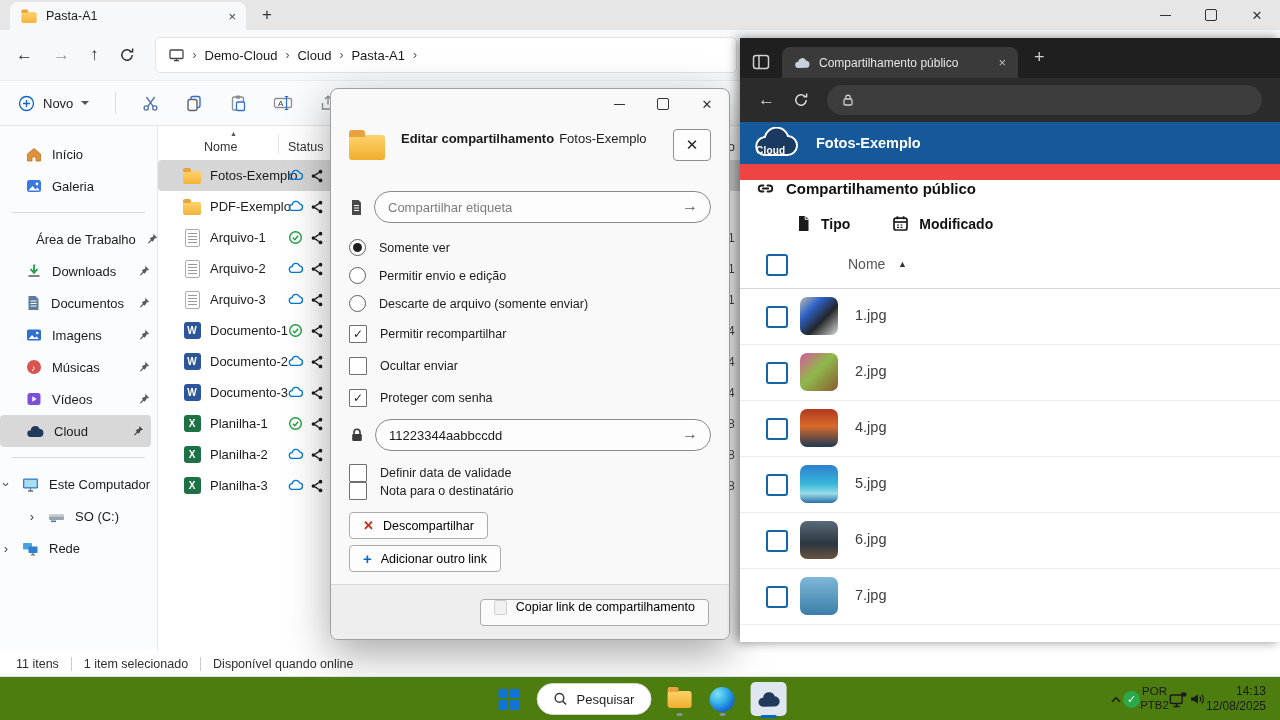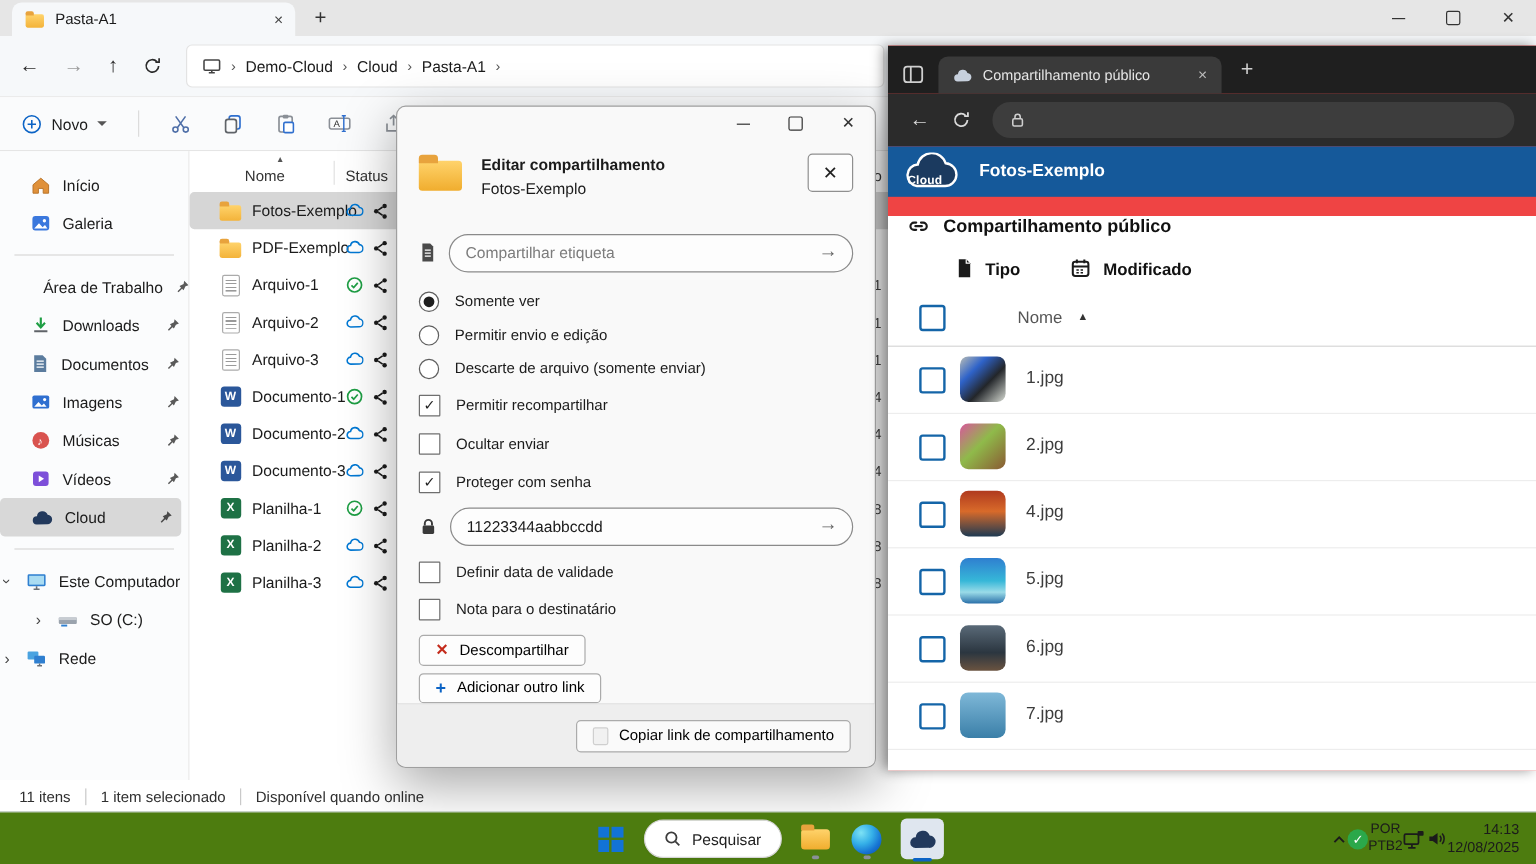--- a/index.html
+++ b/index.html
@@ -67,21 +67,21 @@
   .folder-lg{width:36px;height:25px;background:linear-gradient(#ffd36b,#f0ad2e);border-radius:3px;position:relative;margin-top:6px}
   .folder-lg::before{content:"";position:absolute;top:-5px;left:0;width:16px;height:7px;background:#e8a33d;border-radius:3px 3px 0 0}
 
   
   .dlg{position:absolute;left:330px;top:88px;width:400px;height:552px;background:#f9f9f9;
        border:1px solid #9f9f9f;border-radius:8px;box-shadow:0 14px 44px rgba(0,0,0,.35);
        z-index:5;display:flex;flex-direction:column;box-sizing:border-box;font-size:12.5px}
   .dlg-controls{height:30px;display:flex;justify-content:flex-end;align-items:center;gap:0}
   .dlg-controls .wctrl{width:44px}
   .dlg-head{display:flex;gap:16px;padding:10px 18px 0}
-  .dlg-titles{display:flex;flex-direction:column;gap:5px;padding-top:2px}
+  .dlg-titles{display:flex;flex-direction:row;gap:5px;padding-top:2px}
   .dlg-title{font-weight:bold;font-size:13px}
   .dlg-sub{font-size:13px}
   .dlg-x{margin-left:auto;width:36px;height:30px;border:1px solid #8f8f8f;border-radius:4px;background:#fdfdfd;
          display:flex;align-items:center;justify-content:center;font-size:15px;color:#222}
   .inrow{display:flex;align-items:center;gap:10px;padding:0 18px}
   .field{position:relative;flex:1}
   .field input{width:100%;height:32px;box-sizing:border-box;border:1px solid #8a8a8a;border-radius:16px;
         padding:0 38px 0 13px;background:#fdfdfd;font-size:13px;font-family:inherit;color:#1b1b1b;outline:none}
   .field input::placeholder{color:#7c7c7c}
   .arrow{position:absolute;right:13px;top:6px;color:#5f5f5f;font-size:16px}
@@ -89,21 +89,21 @@
   .radio{width:15px;height:15px;border:1px solid #5f5f5f;border-radius:50%;background:#fff;position:relative;flex:none}
   .radio.on::after{content:"";position:absolute;inset:3px;border-radius:50%;background:#1f1f1f}
   .cbx{width:16px;height:16px;border:1px solid #6f6f6f;background:#fff;display:flex;align-items:center;
        justify-content:center;font-size:12px;color:#1f1f1f;flex:none;border-radius:1px}
   .dbtn{display:inline-flex;align-items:center;gap:9px;height:27px;padding:0 13px;border:1px solid #ababab;
         background:#fdfdfd;border-radius:4px;font-size:12.5px;width:max-content;margin-left:18px}
   .red{color:#c42b1c;font-weight:bold;font-size:13px}
   .blue{color:#0b63c5;font-weight:bold;font-size:15px}
   .dlg-footer{margin-top:auto;height:54px;background:#eeeeee;border-top:1px solid #dadada;border-radius:0 0 7px 7px;
         display:flex;align-items:center;justify-content:flex-end;padding:0 20px}
-  .copybtn{display:flex;align-items:center;gap:9px;height:27px;padding:0 13px;border:1px solid #ababab;
+  .copybtn{display:flex;gap:9px;height:27px;padding:0 13px;border:1px solid #ababab;
         background:#fafafa;border-radius:4px;font-size:12.5px}
   .copyic{width:11px;height:13px;border:1px solid #cfcfcf;background:#f1f1f1;border-radius:2px}
 
   
   .brw{position:absolute;left:740px;top:38px;width:540px;height:604px;background:#ef4444;z-index:10;
        box-shadow:-3px 0 10px rgba(0,0,0,.45);overflow:hidden}
   .b-tabs{height:40px;background:#1f1f1f;display:flex;align-items:flex-end;padding:0 12px;gap:12px}
   .wsbtn{margin-bottom:8px}
   .b-tab{height:31px;background:#3a3a3a;border-radius:8px 8px 0 0;display:flex;align-items:center;gap:9px;
          padding:0 12px;color:#e6e6e6;font-size:12px;width:236px;box-sizing:border-box}
@@ -685,21 +685,21 @@
     <span class="field">
       <input type="text" value="11223344aabbccdd" style="">
       <span class="arrow">→</span>
     </span>
   </div>
 
   <div class="opt" style="margin-top:13px">
     <span class="cbx"></span>
     <span>Definir data de validade</span>
   </div>
-  <div class="opt" style="margin-top:13px">
+  <div class="opt" style="">
     <span class="cbx"></span>
     <span>Nota para o destinatário</span>
   </div>
 
   <button class="dbtn" style="margin-top:12px">
     <span class="red">✕</span>
     <span>Descompartilhar</span>
   </button>
   <button class="dbtn" style="margin-top:6px">
     <span class="blue">+</span>

